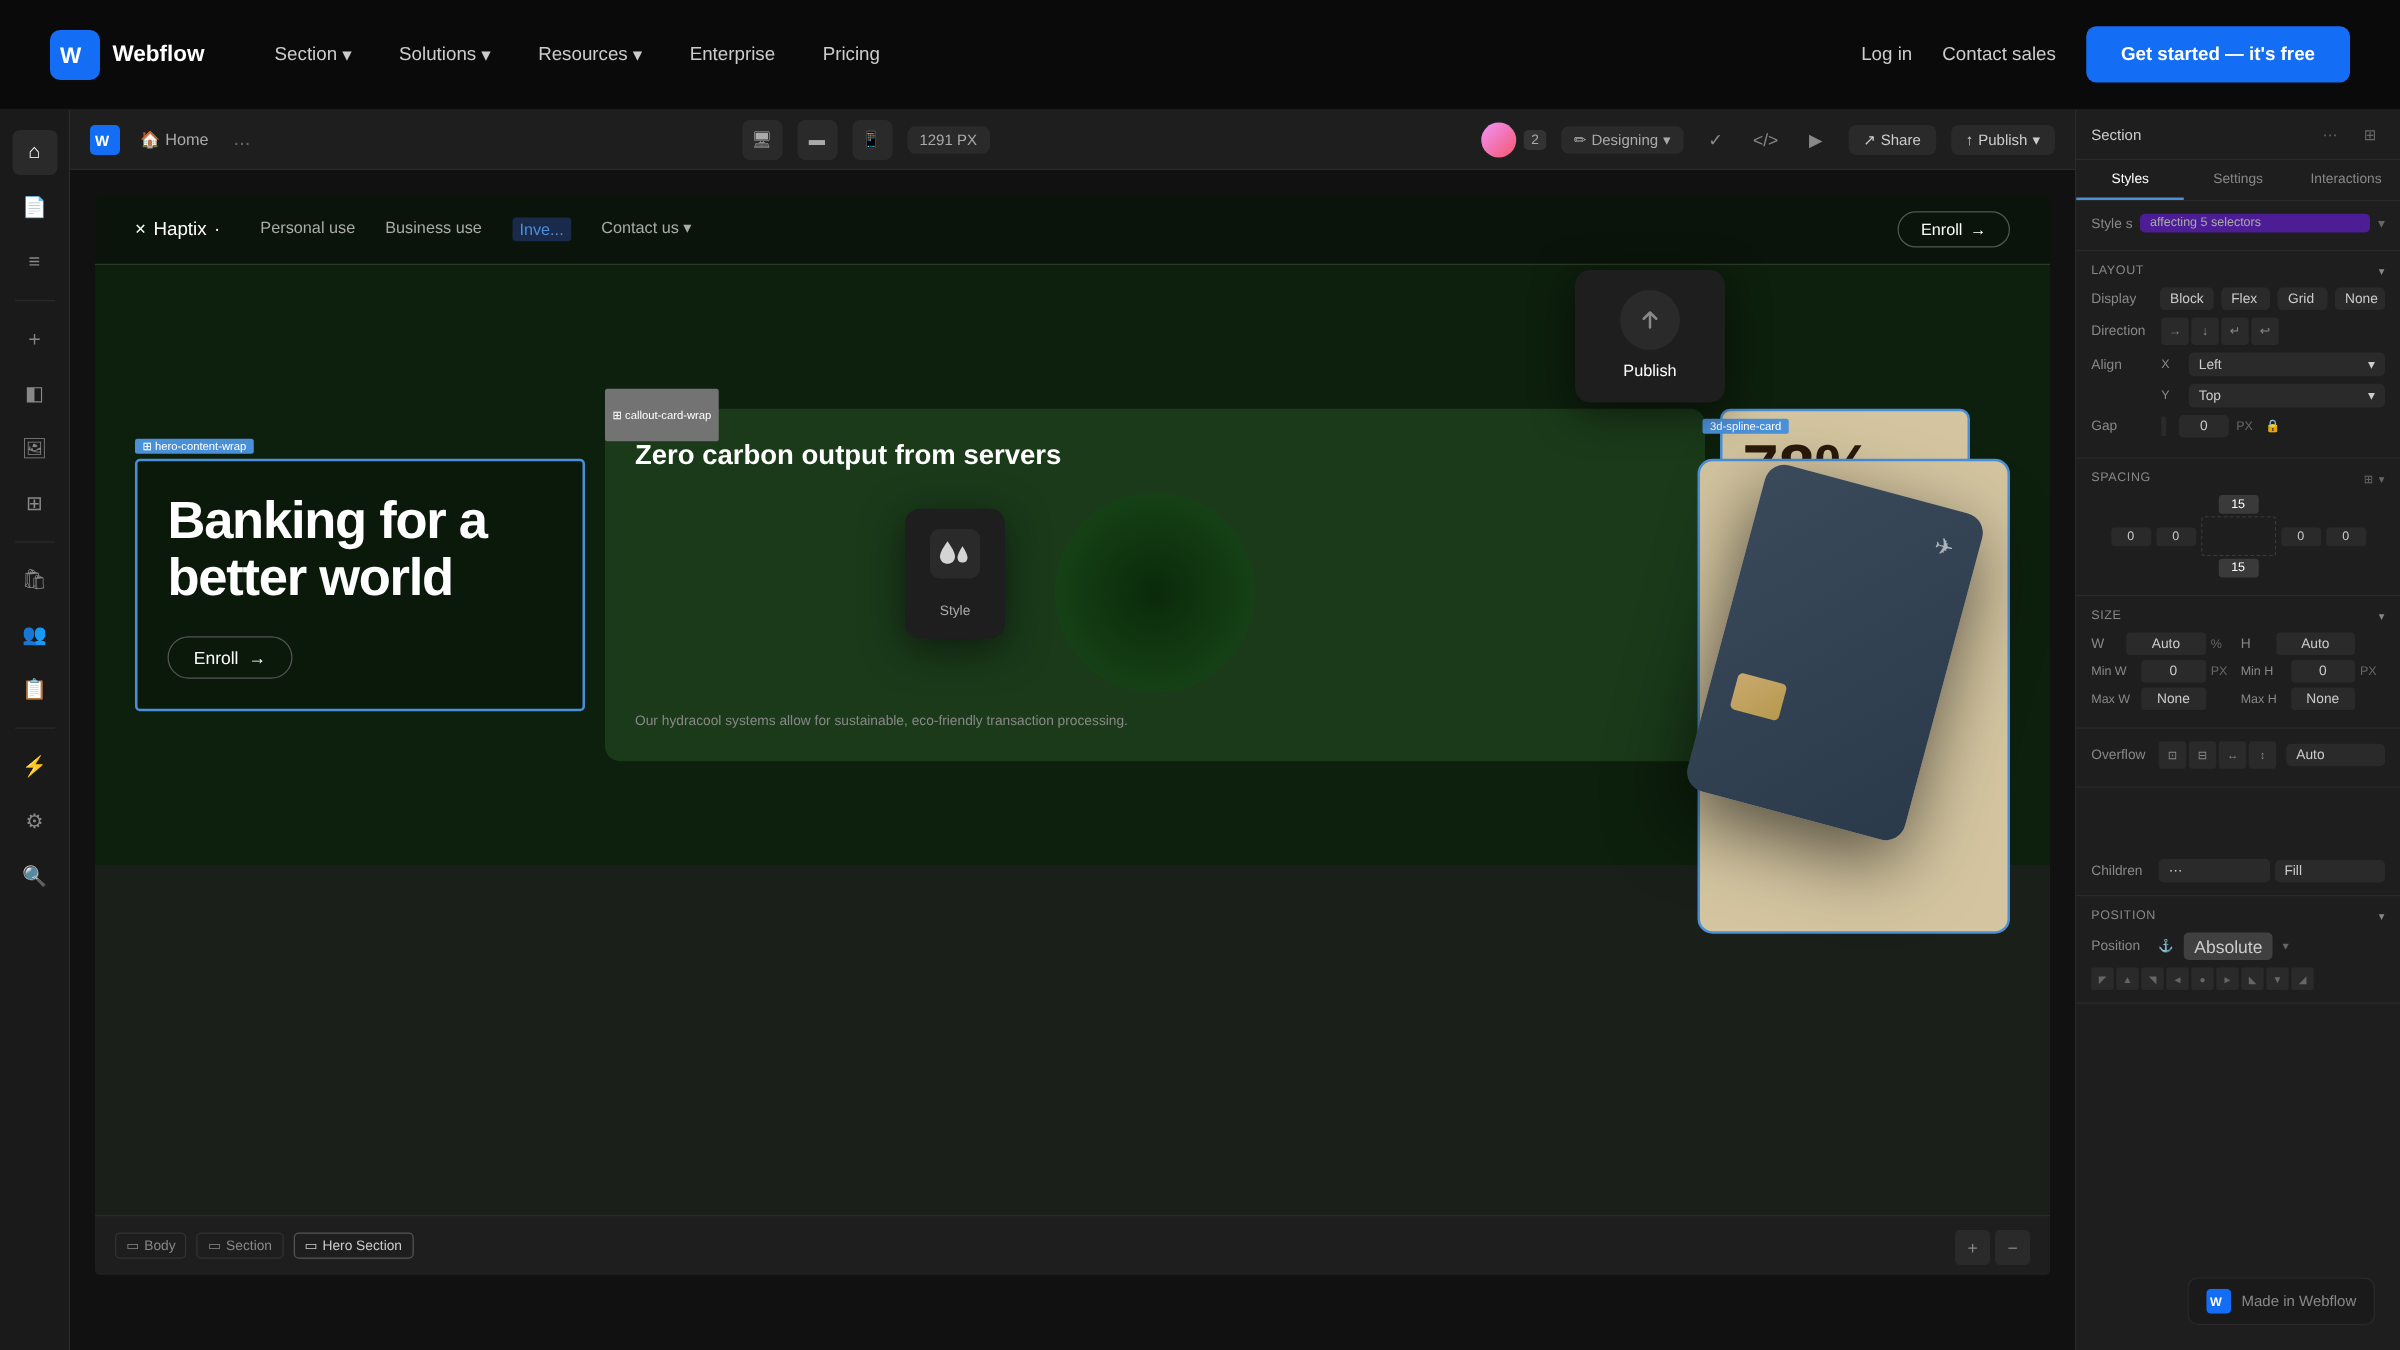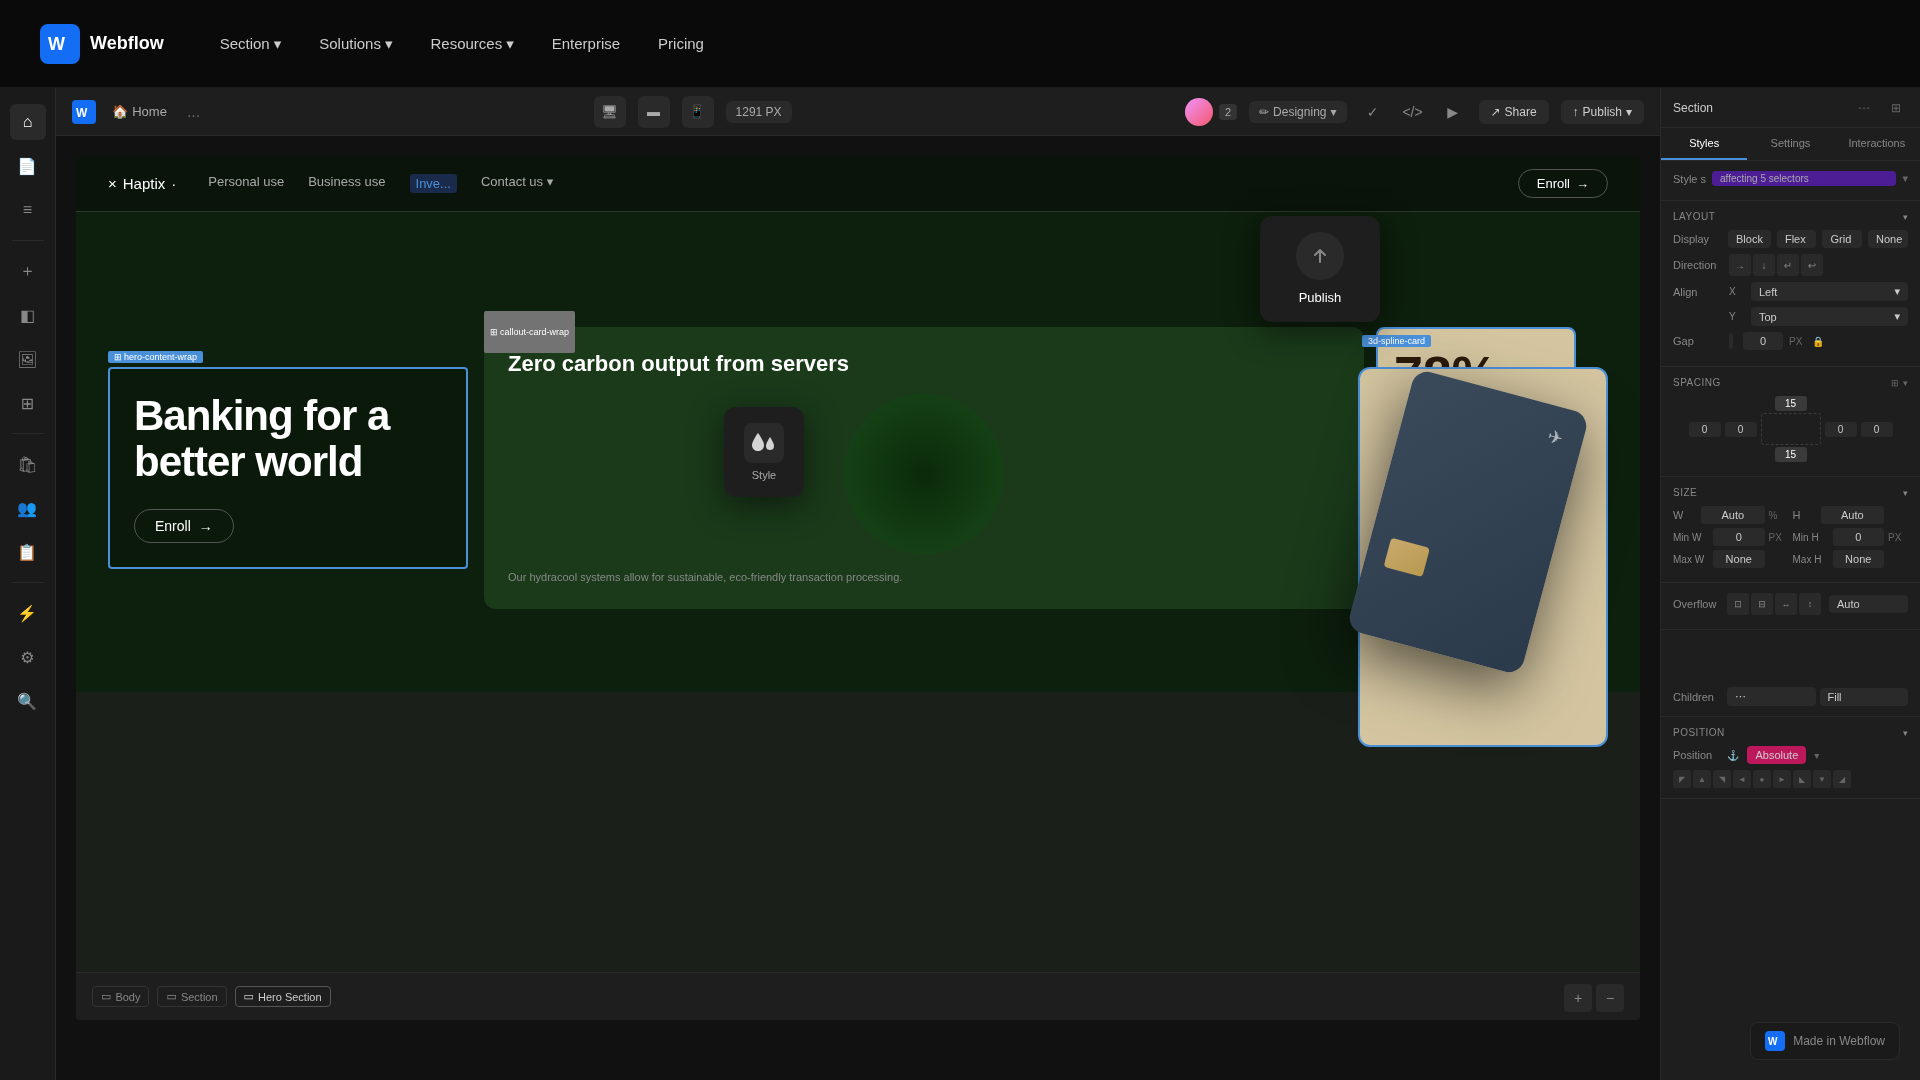--- a/index.html
+++ b/index.html
@@ -398,21 +398,21 @@
       left: 240px;
       background: #1e1e1e;
       border-radius: 12px;
       padding: 16px;
       width: 80px;
       z-index: 50;
       box-shadow: 0 8px 32px rgba(0,0,0,0.5);
       display: flex;
       flex-direction: column;
       align-items: center;
-      gap: 0;
+      gap: 13px;
     }
     .style-popup-icon {
       font-size: 24px;
     }
     .style-popup-text {
       color: #aaa;
       font-size: 11px;
     }
 
     
@@ -819,25 +819,25 @@
       color: #ccc;
       font-size: 11px;
       flex: 1;
     }
     .panel-pos-row {
       display: flex;
       align-items: center;
       gap: 4px;
     }
     .pos-select {
-      background: #be185d;
+      background: #404040;
       border-radius: 4px;
       padding: 3px 8px;
       color: #ccc;
-      font-size: 11px;
+      font-size: 14px;
       text-align: center;
     }
     .pos-mini-btn {
       width: 18px;
       height: 18px;
       background: #2a2a2a;
       border-radius: 2px;
       display: flex;
       align-items: center;
       justify-content: center;
@@ -886,20 +886,25 @@
     <div class="nav-link">
       <span>Resources</span>
       <span>▾</span>
     </div>
     <div class="nav-link">
       <span>Enterprise</span>
     </div>
     <div class="nav-link">
       <span>Pricing</span>
     </div>
+  </div>
+  <div class="nav-right">
+    <span class="nav-login">Log in</span>
+    <span class="nav-contact">Contact sales</span>
+    <button class="nav-cta">Get started — it's free</button>
   </div>
 </nav>
 
 <div class="main-area">
 
   <div class="left-sidebar">
     <div class="sidebar-icon active">⌂</div>
     <div class="sidebar-icon">📄</div>
     <div class="sidebar-icon">≡</div>
     <div class="sidebar-divider"></div>

